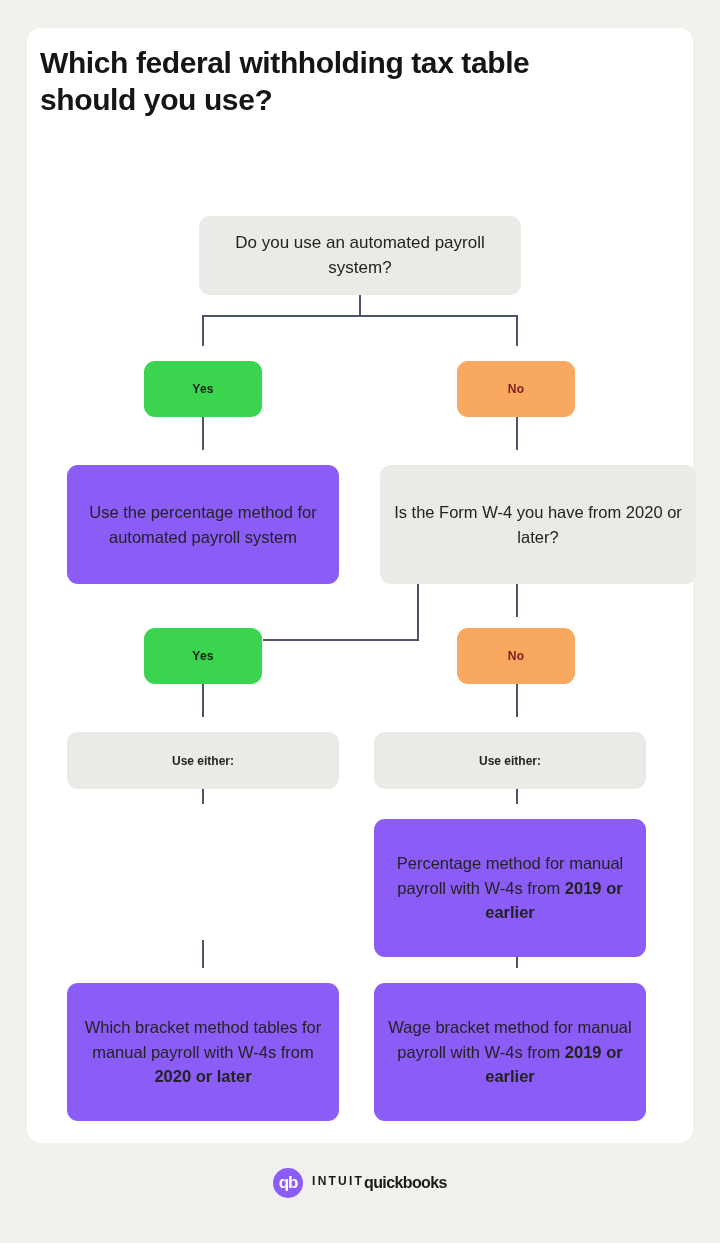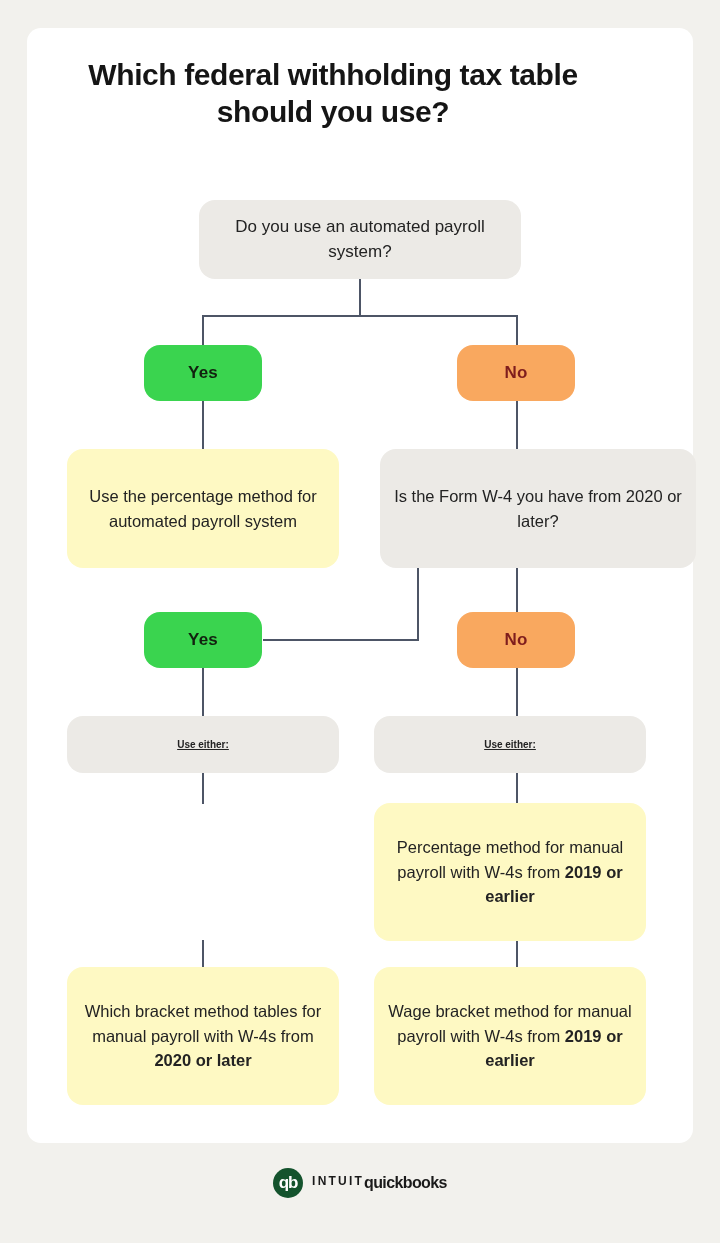--- a/index.html
+++ b/index.html
@@ -15,52 +15,52 @@
     position:absolute;
     left:27px; top:28px;
     width:666px; height:1115px;
     background:#ffffff;
     border-radius:14px;
   }
 
   
   .title {
     position:absolute;
-    left:40px; top:57px;
+    left:40px; top:45px;
     width:586px;
-    text-align:center;
     font-size:30px;
     font-weight:bold;
     line-height:1.22;
     color:#151515;
     letter-spacing:-0.4px;
   }
 
   
   .node {
     position:absolute;
     display:flex;
     align-items:center;
     justify-content:center;
     text-align:center;
-    border-radius:16px;
+    border-radius:11px;
     z-index:3;
     padding:6px 10px;
+    margin-top:16px;
   }
   .node-inner { width:100%; }
 
   .gray  { background:#eceae6; color:#232323; }
-  .blue  { background:#fef9c3; color:#232323; }
+  .blue  { background:#8b5cf6; color:#232323; }
   .green { background:#3ad44f; color:#12210f; font-weight:bold; }
   .orange{ background:#f9a85f; color:#7f1d1d; font-weight:bold; }
 
   .q-text   { font-size:17px; line-height:1.45; }
   .body-text{ font-size:16.5px; line-height:1.5; }
-  .pill-text{ font-size:17px; letter-spacing:0.2px; }
-  .either-text { font-size:10px; font-weight:bold;text-decoration:underline; }
+  .pill-text{ font-size:12px; letter-spacing:0.2px; }
+  .either-text { font-size:12px; font-weight:bold; }
 
   b, strong { font-weight:bold; }
 
   
   .line {
     position:absolute;
     background:#4d5566;
     z-index:1;
   }
   .v { width:2px; }
@@ -72,21 +72,21 @@
     left:0; top:1168px;
     width:720px;
     display:flex;
     align-items:center;
     justify-content:center;
     gap:9px;
   }
   .logo-mark {
     width:30px; height:30px;
     border-radius:50%;
-    background:#14532d;
+    background:#8b5cf6;
     display:flex; align-items:center; justify-content:center;
     color:#ffffff;
     font-size:17px;
     font-weight:bold;
     letter-spacing:-1px;
     line-height:1;
     padding-bottom:1px;
   }
   .logo-words { display:flex; flex-direction:row; line-height:1;text-align:right; }
   .logo-intuit {

